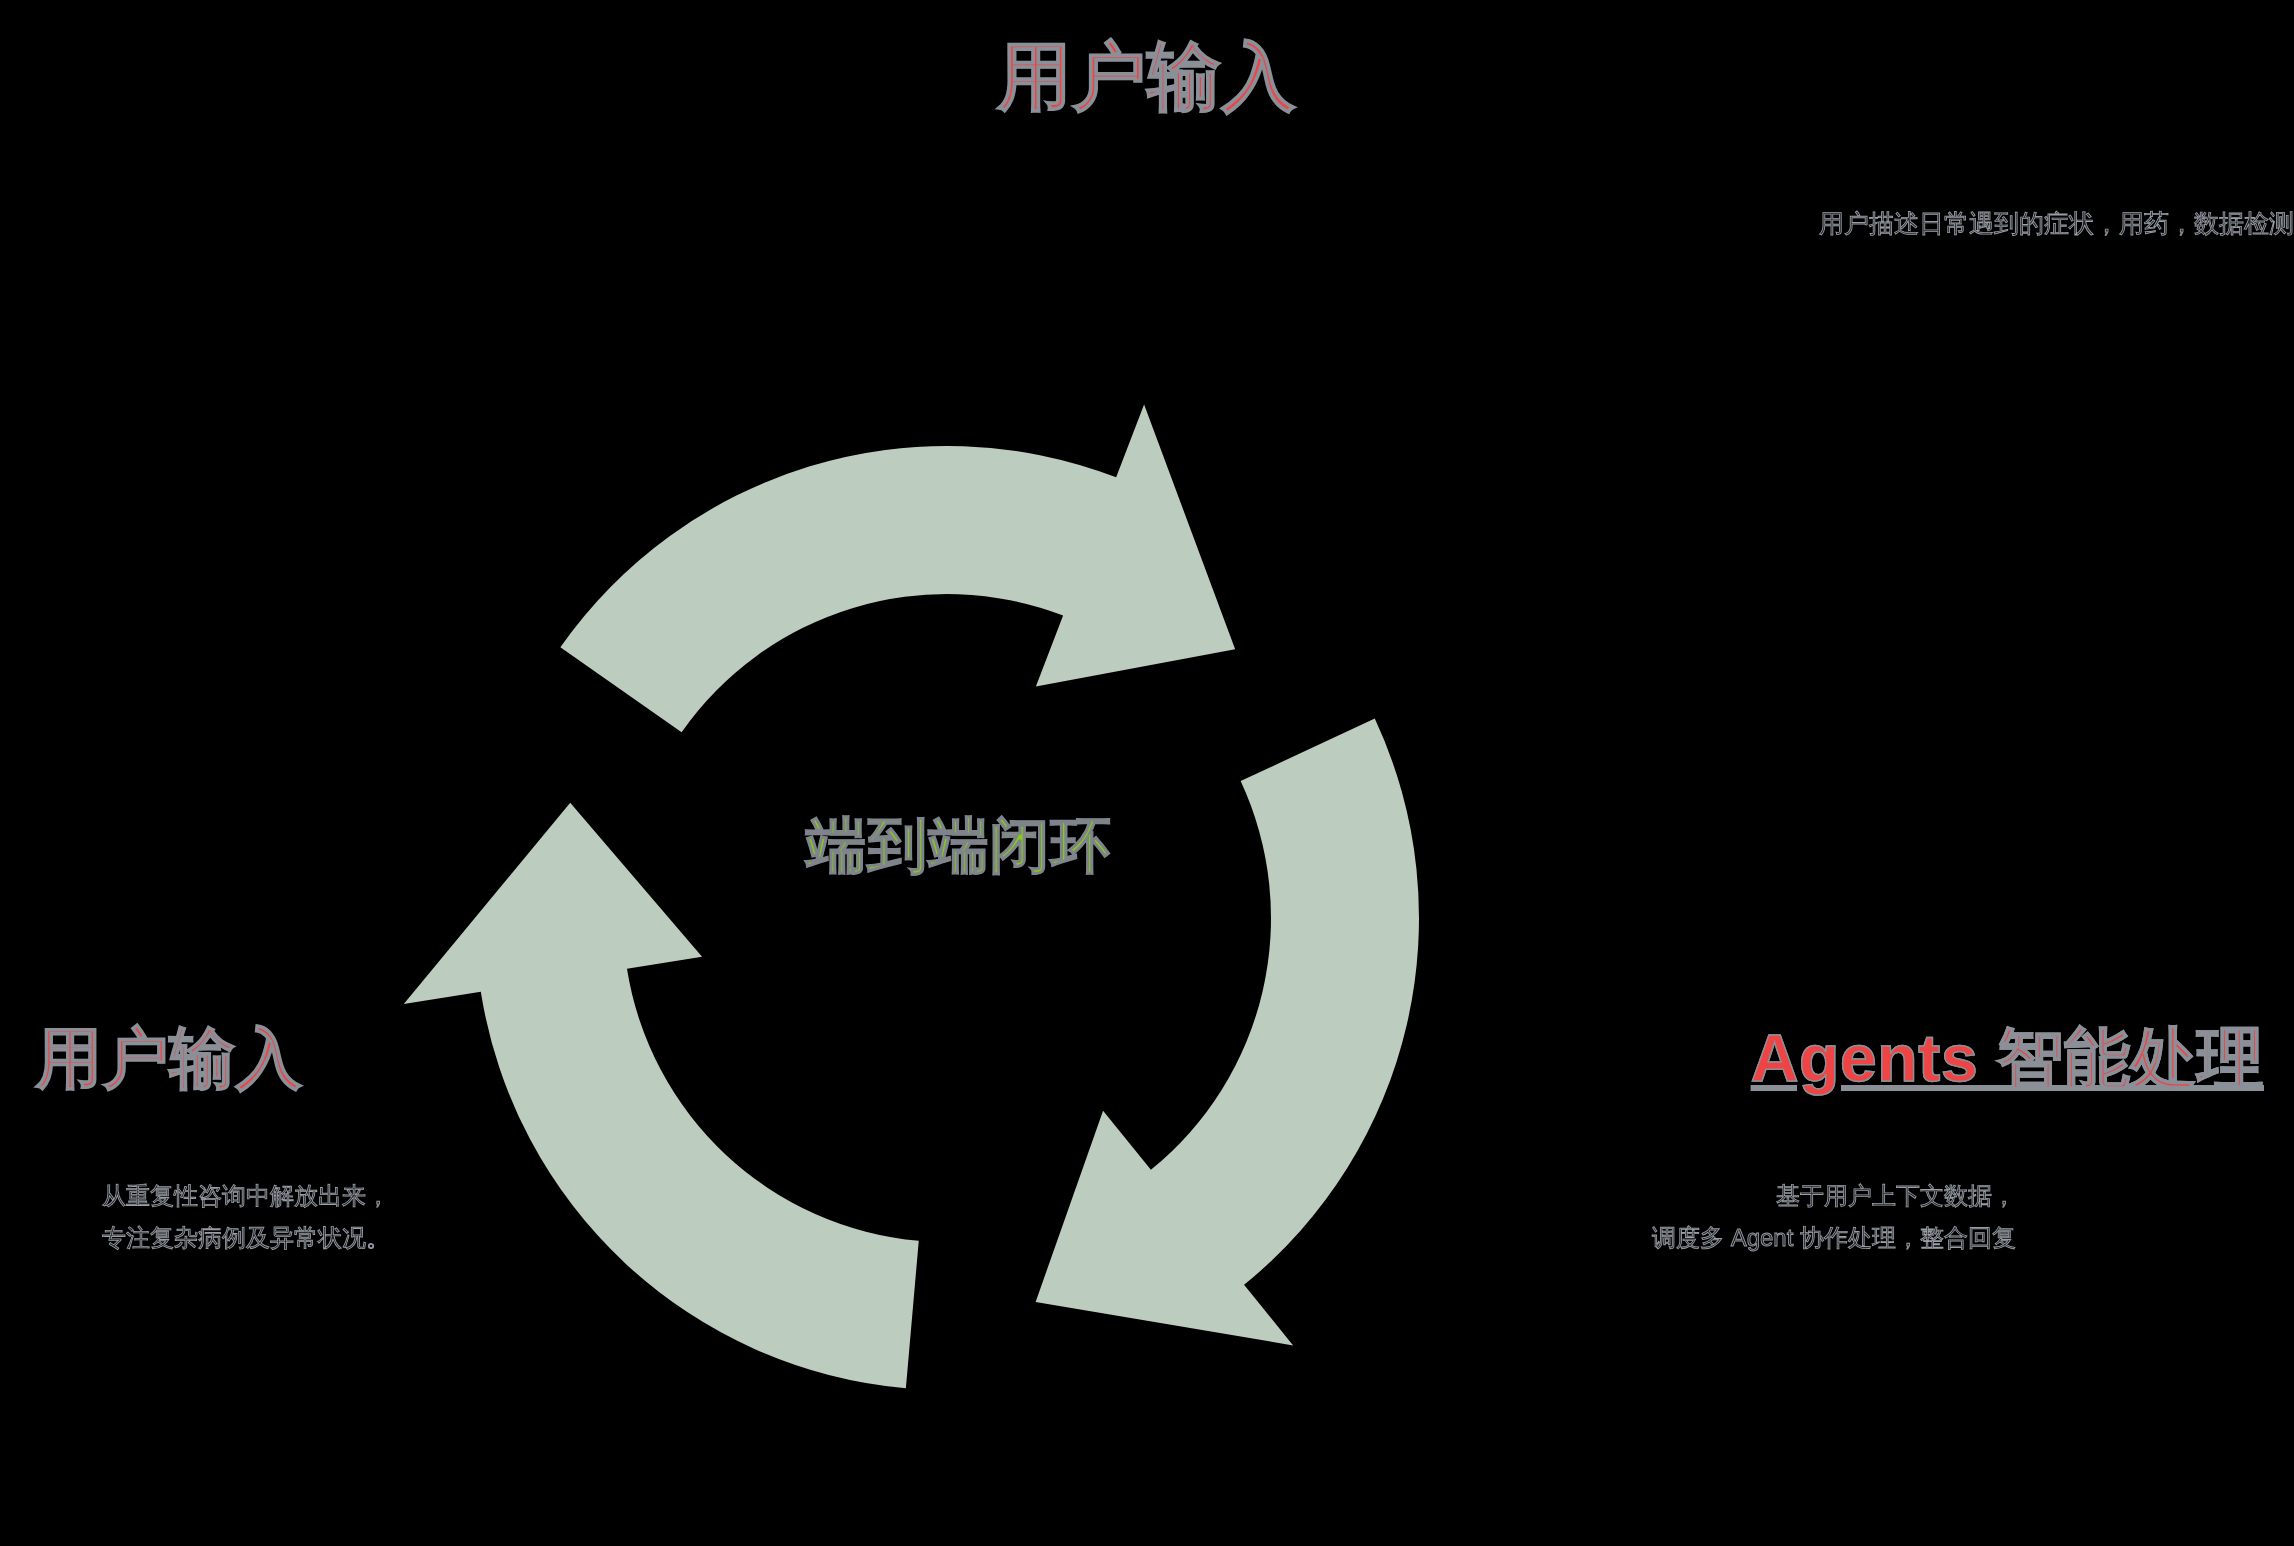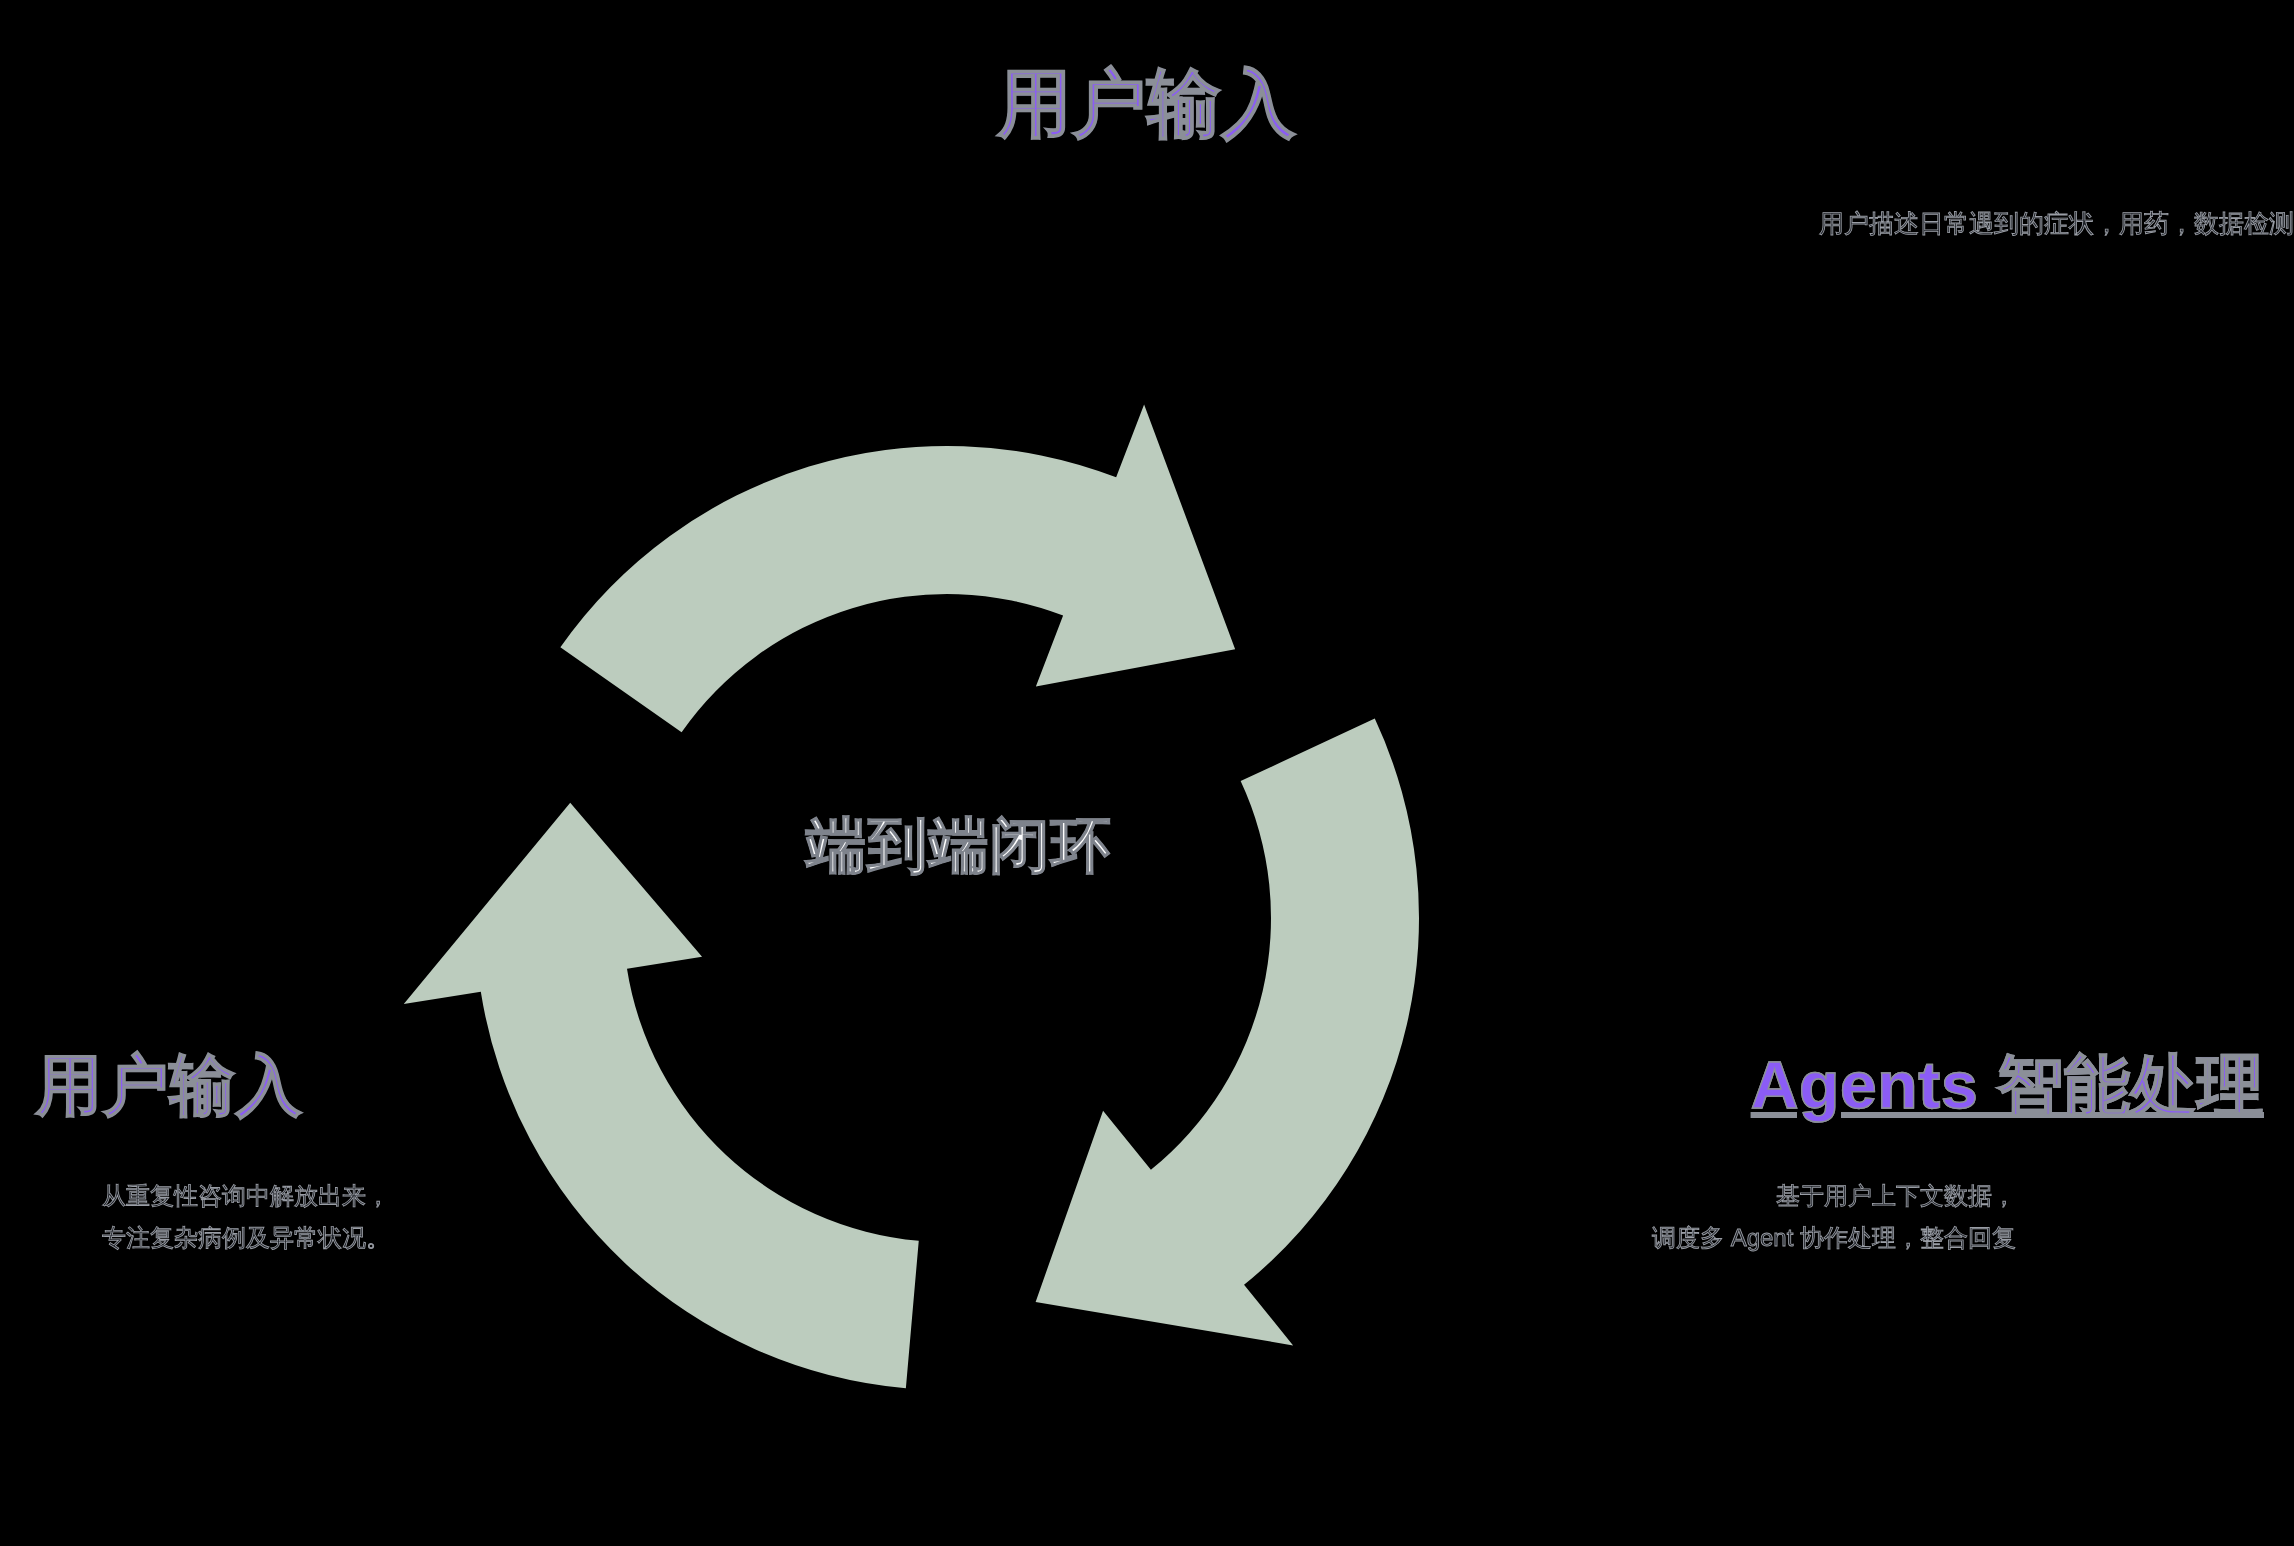--- a/index.html
+++ b/index.html
@@ -18,28 +18,27 @@
 
   .stage {
     position: absolute;
     inset: 0;
   }
 
   
   .heading {
     position: absolute;
     font-weight: 700;
-    color: #8b5cf6;
+    color: #ef4444;
     letter-spacing: 0.01em;
     line-height: 1.1;
     white-space: nowrap;
     -webkit-text-stroke: 1.4px #8b8f98;
     text-shadow:
        0 0 1px rgba(170,175,185,0.55);
-    margin-top: 27px;
   }
 
   .subtext {
     position: absolute;
     color: #1d2026;
     font-weight: 400;
     line-height: 1.85;
     white-space: nowrap;
     text-align: right;
     -webkit-text-stroke: 0.85px #9a9ea6;
@@ -92,21 +91,21 @@
 
   
   #center-label {
     position: absolute;
     top: 806px;
     left: 0;
     width: 1918px;
     text-align: center;
     font-size: 60px;
     font-weight: 700;
-    color: #ffffff;
+    color: #84cc16;
     -webkit-text-stroke: 1.2px #7e838c;
     letter-spacing: 0.02em;
     white-space: nowrap;
   }
 
   
   #cycle-svg {
     position: absolute;
     left: 397px;
     top: 368px;

